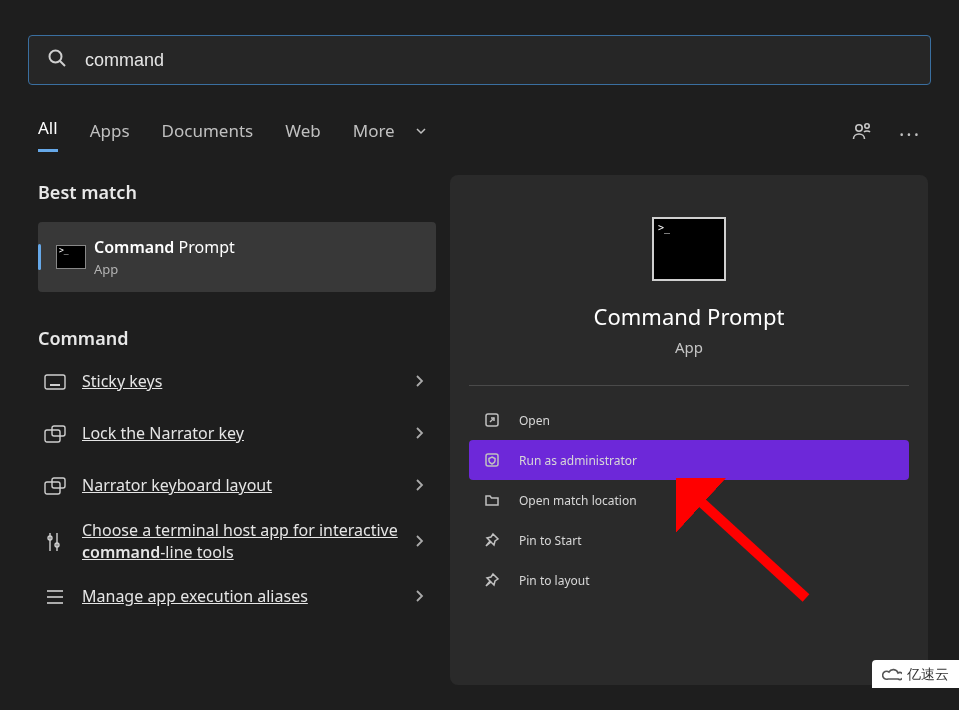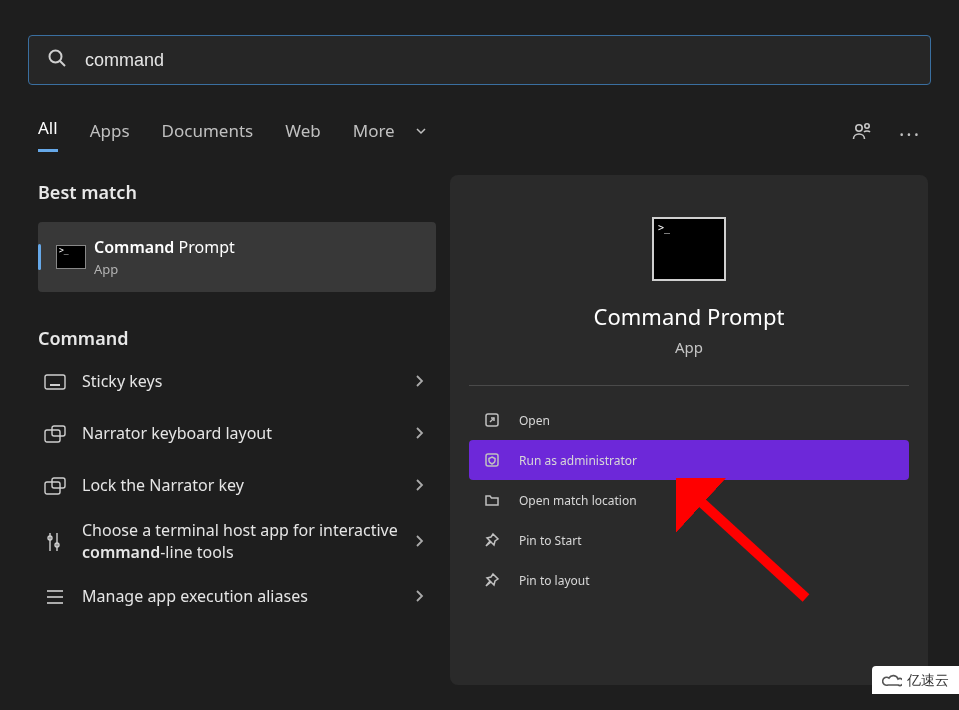--- a/index.html
+++ b/index.html
@@ -120,21 +120,21 @@
     color: #fff;
     font-family: monospace;
   }
   .bm-text { display: flex; flex-direction: column; }
   .bm-title { font-size: 16px; color: #fff; }
   .bm-title .bold { font-weight: 600; }
   .bm-sub { font-size: 13px; color: #b3b3b3; margin-top: 2px; }
 
   .settings-header { margin-top: 34px; }
 
-  .settings-list { margin-top: 6px; }
+  .settings-list { margin-top: 6px; text-decoration: underline; }
   .settings-item {
     display: flex;
     align-items: center;
     min-height: 52px;
     padding: 8px 6px;
     cursor: pointer;
   }
   .settings-item .icon {
     width: 22px;
     display: flex;
@@ -226,21 +226,21 @@
   .arrow {
     position: absolute;
     top: 478px;
     left: 676px;
     pointer-events: none;
   }
 
   .watermark {
     position: absolute;
     right: 0;
-    bottom: 16px;
+    bottom: 22px;
     background: #fff;
     padding: 4px 10px;
     border-radius: 4px 0 0 0;
     display: flex;
     align-items: center;
     gap: 5px;
     font-size: 14px;
     color: #333;
     font-weight: 500;
   }
@@ -320,34 +320,34 @@
           </svg></span>
     </div>
 
     <div class="settings-item">
       <span class="icon">
         <svg width="22" height="18" viewBox="0 0 22 18" fill="none" stroke="#d0d0d0" stroke-width="1.4">
             <rect x="1" y="5" width="15" height="12" rx="2"></rect>
             <rect x="8" y="1" width="13" height="10" rx="2"></rect>
           </svg>
       </span>
-      <span class="label">Narrator keyboard layout</span>
+      <span class="label">Lock the Narrator key</span>
       <span class="chevron"><svg width="10" height="14" viewBox="0 0 10 14" fill="none" stroke="#aaa" stroke-width="1.8">
             <polyline points="3 2 8 7 3 12"></polyline>
           </svg></span>
     </div>
 
     <div class="settings-item">
       <span class="icon">
         <svg width="22" height="18" viewBox="0 0 22 18" fill="none" stroke="#d0d0d0" stroke-width="1.4">
             <rect x="1" y="5" width="15" height="12" rx="2"></rect>
             <rect x="8" y="1" width="13" height="10" rx="2"></rect>
           </svg>
       </span>
-      <span class="label">Lock the Narrator key</span>
+      <span class="label">Narrator keyboard layout</span>
       <span class="chevron"><svg width="10" height="14" viewBox="0 0 10 14" fill="none" stroke="#aaa" stroke-width="1.8">
             <polyline points="3 2 8 7 3 12"></polyline>
           </svg></span>
     </div>
 
     <div class="settings-item">
       <span class="icon">
         <svg width="20" height="22" viewBox="0 0 20 22" fill="none" stroke="#d0d0d0" stroke-width="1.4">
             <line x1="5" y1="2" x2="5" y2="20"></line>
             <line x1="12" y1="2" x2="12" y2="20"></line>

